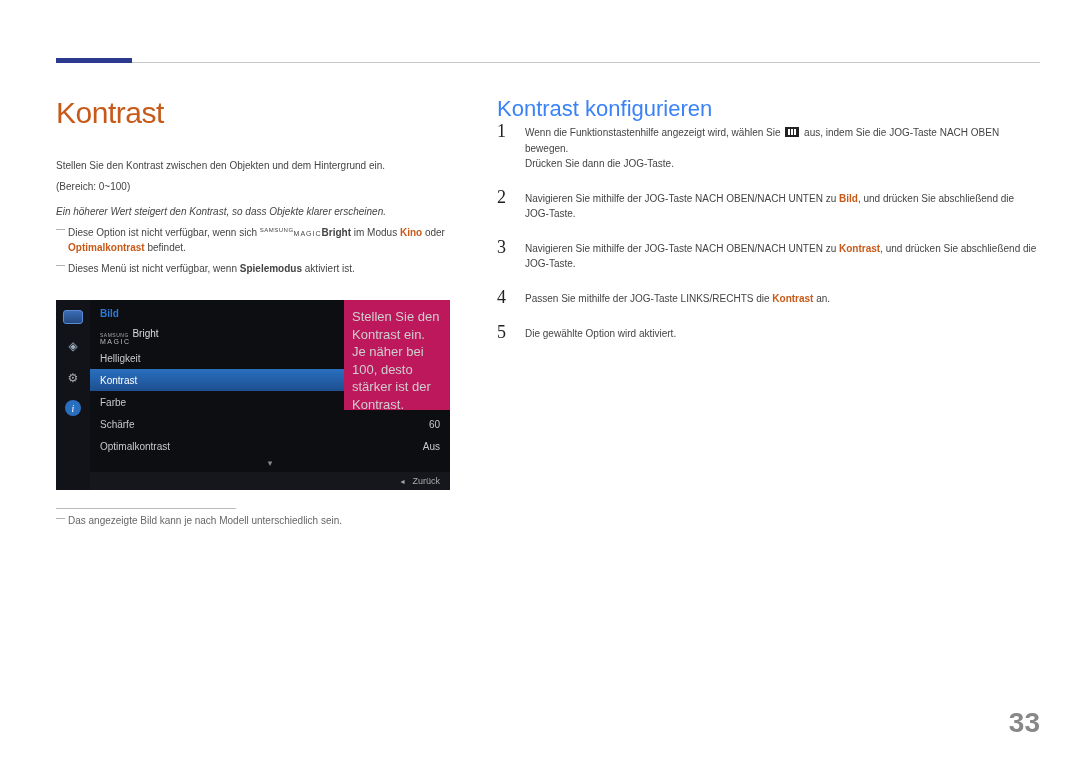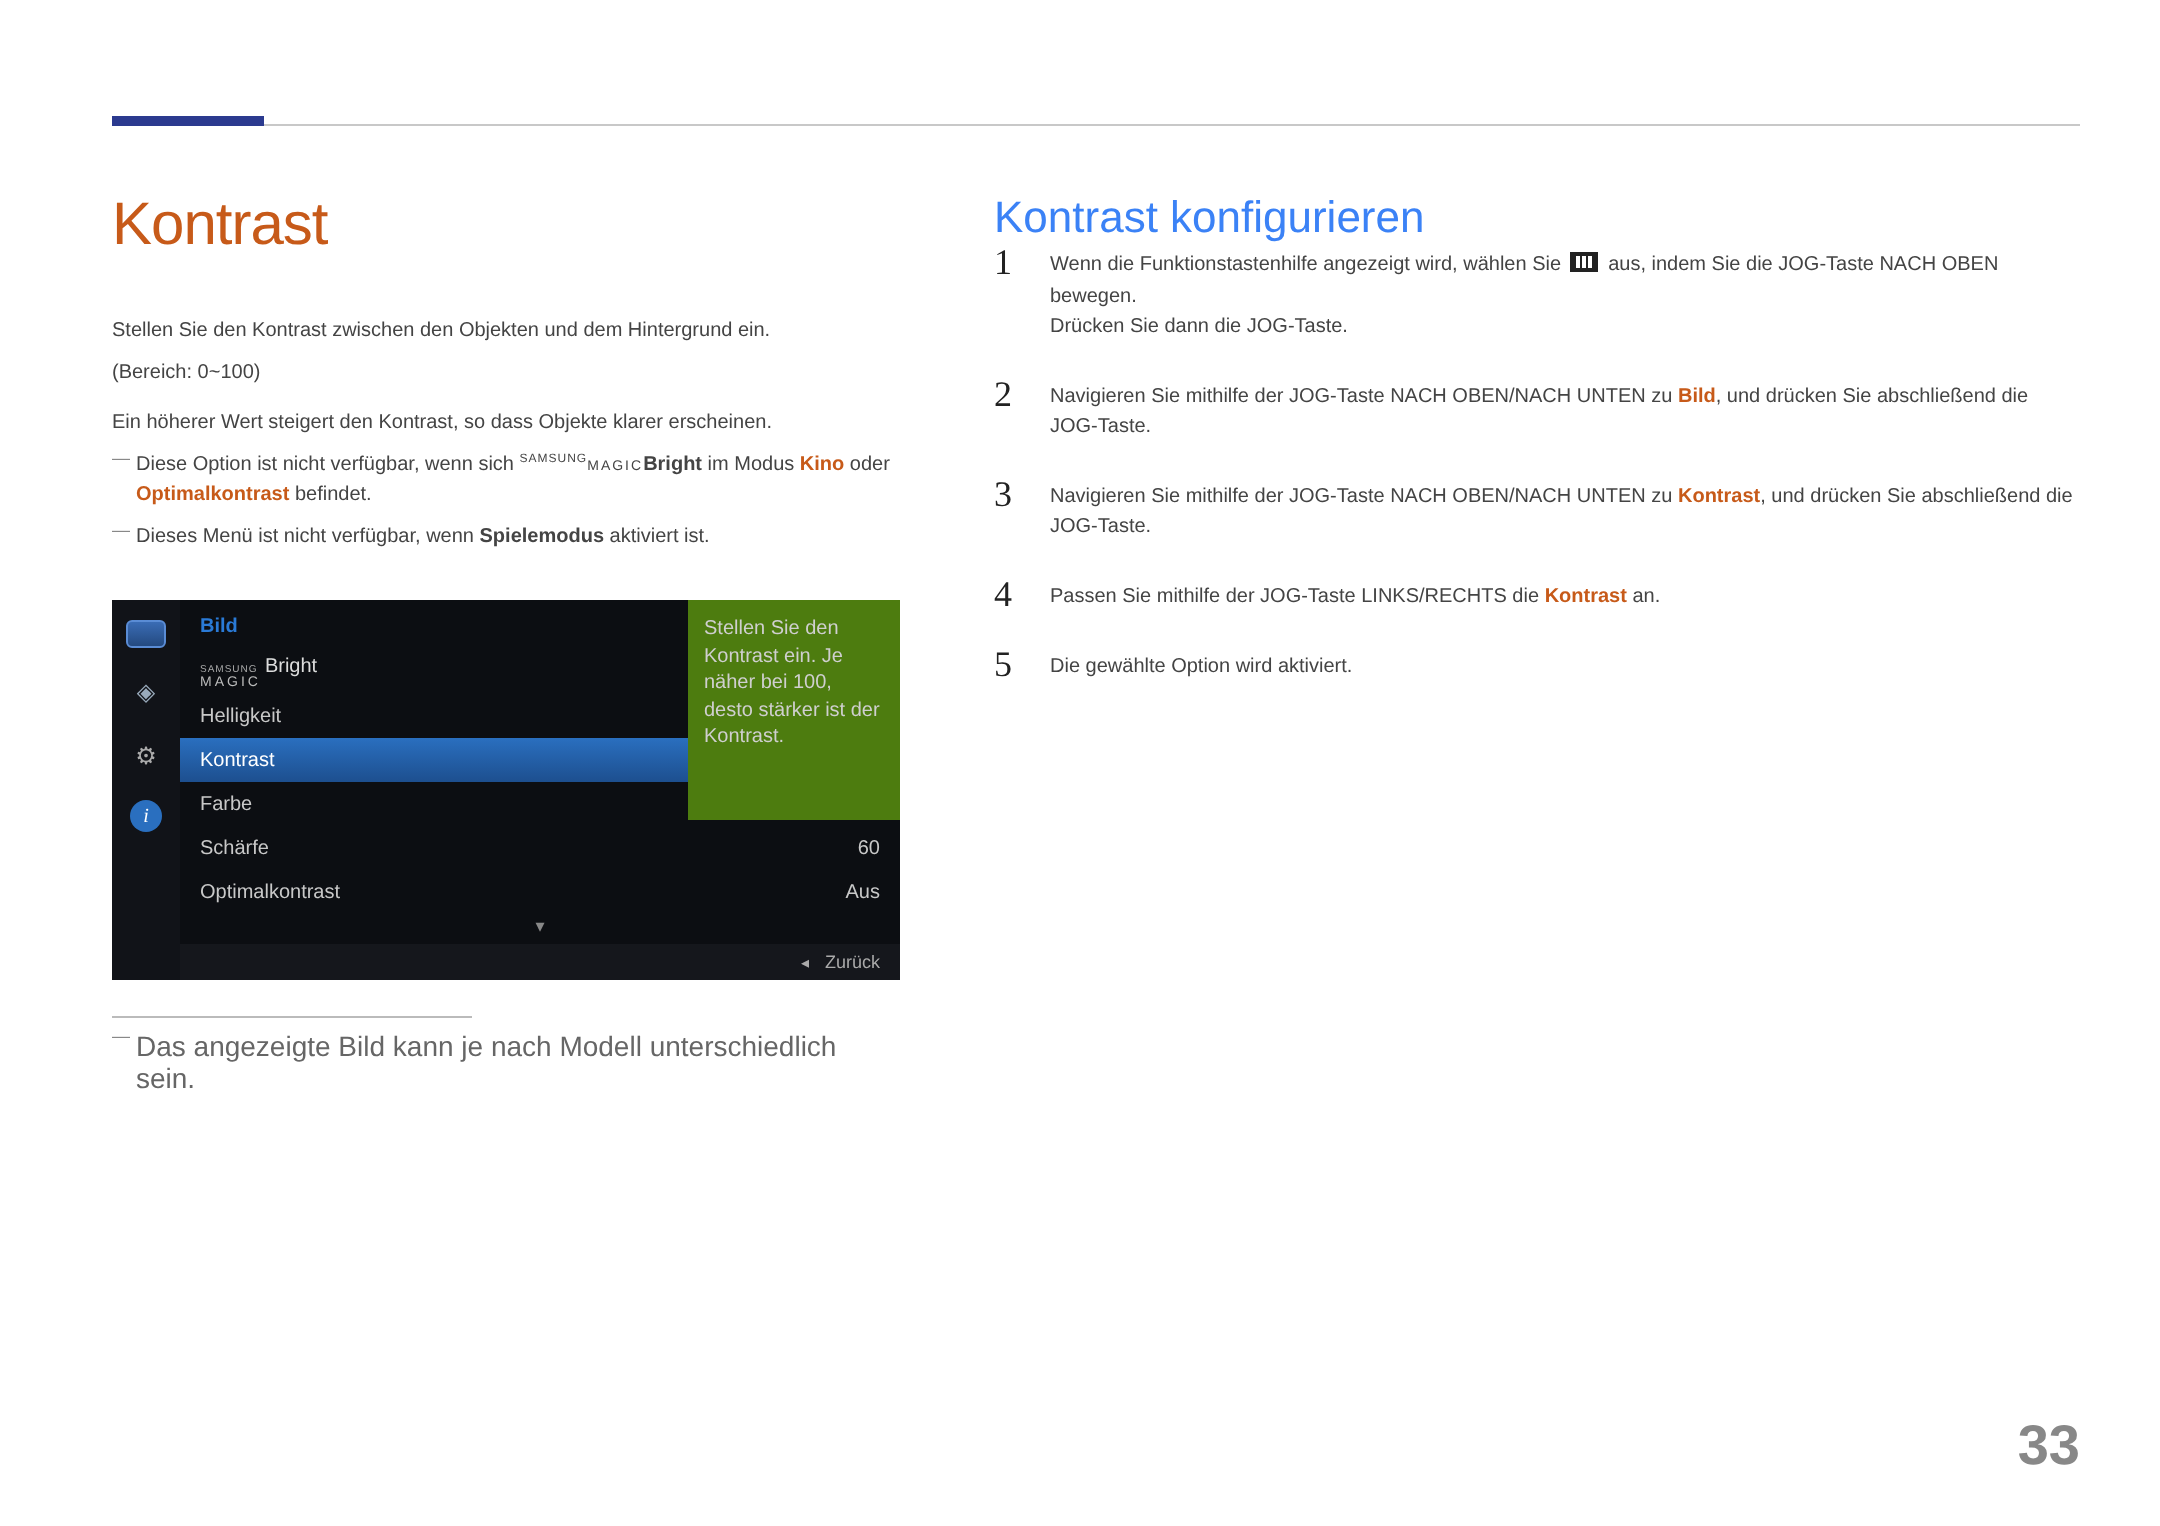--- a/index.html
+++ b/index.html
@@ -150,24 +150,24 @@
   .osd-row .arrow-r { margin-left: auto; color: #999; font-size: 9px; }
   .magic-label { display: inline-flex; align-items: baseline; gap: 2px; }
   .magic-label .samsung { font-size: 5px; letter-spacing: 0.5px; color: #aaa; display: inline-block; line-height: 1; }
   .magic-label .magic { font-size: 7px; letter-spacing: 1.5px; color: #bbb; }
   .magic-label .bright { font-size: 10px; color: #ddd; }
   .osd-help {
     position: absolute;
     right: 0; top: 0;
     width: 106px;
     padding: 8px 8px;
-    font-size: 10px;
+    font-size: 13px;
     line-height: 1.35;
     color: #cfcfcf;
-    background: #4d7c0f;
+    background: #be185d;
     height: 110px;
   }
   .osd-scroll-down {
     position: absolute;
     left: 50%;
     bottom: 22px;
     transform: translateX(-50%);
     font-size: 9px;
     color: #888;
   }
@@ -185,21 +185,21 @@
     gap: 8px;
   }
   .osd-footer .sym { font-size: 8px; }
 
   .footnote-rule {
     width: 180px;
     border-top: 1px solid #bbb;
     margin: 18px 0 6px 0;
   }
   .footnote {
-    font-size: 14px;
+    font-size: 10px;
     color: #666;
     padding-left: 12px;
     position: relative;
   }
   .footnote::before {
     content: "―";
     position: absolute;
     left: 0;
     top: -2px;
     color: #888;
@@ -261,21 +261,21 @@
 <div class="header-rule"></div>
 <div class="header-accent"></div>
 
 <div class="content">
 
   <div class="col-left">
     <h1>Kontrast</h1>
 
     <p class="p-sm">Stellen Sie den Kontrast zwischen den Objekten und dem Hintergrund ein.</p>
     <p class="p-sm">(Bereich: 0~100)</p>
-    <p class="p-sm" style="margin-top:10px;">Ein höherer Wert steigert den Kontrast, so dass Objekte klarer erscheinen.</p>
+    <p class="p-sm" style="margin-top:10px;font-style:italic;">Ein höherer Wert steigert den Kontrast, so dass Objekte klarer erscheinen.</p>
 
     <p class="dash-item">
       <span>Diese Option ist nicht verfügbar, wenn sich </span><span class="tiny-brand">SAMSUNG</span><span class="magic-small">MAGIC</span><span class="bold">Bright</span><span> im Modus </span><span class="hl-orange">Kino</span><span> oder </span><span class="hl-orange">Optimalkontrast</span><span> befindet.</span>
     </p>
 
     <p class="dash-item">
       <span>Dieses Menü ist nicht verfügbar, wenn </span><span class="bold">Spielemodus</span><span> aktiviert ist.</span>
     </p>
 
     <div class="osd">

